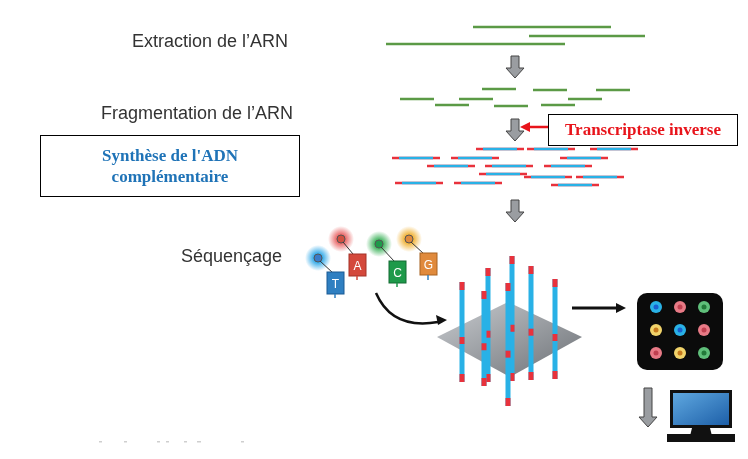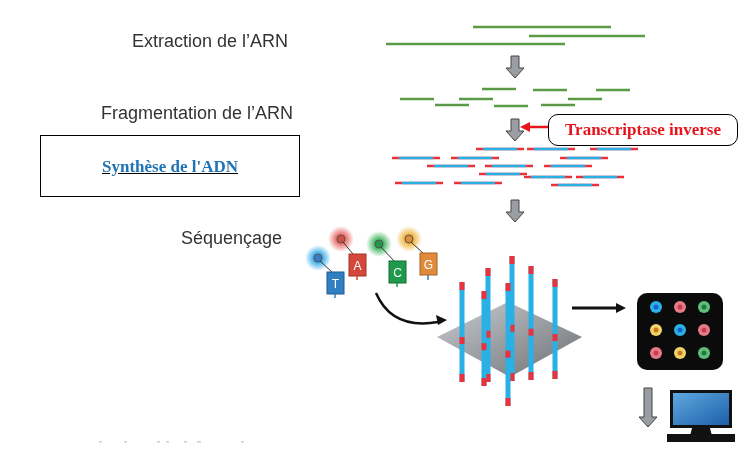--- a/index.html
+++ b/index.html
@@ -1,34 +1,35 @@
 <!DOCTYPE html>
 <html><head>
 <meta charset="utf-8">
 <style>
   html,body{margin:0;padding:0;background:#fff;}
   body{width:748px;height:459px;position:relative;overflow:hidden;font-family:"Liberation Sans",sans-serif;}
   .step-label{position:absolute;color:#333;font-size:18px;font-family:"Liberation Sans",sans-serif;}
   .box{position:absolute;border:1px solid #000;background:#fff;}
-  .cdna-box{left:40px;top:135px;width:258px;height:60px;display:flex;flex-direction:column;align-items:center;justify-content:center;text-decoration:underline;}
+  .cdna-box{left:40px;top:135px;width:258px;height:60px;display:flex;flex-direction:column;align-items:center;justify-content:center;}
   .cdna-box span{color:#1f73b7;font-family:"Liberation Serif",serif;font-weight:bold;font-size:17px;line-height:21px;}
-  .rt-box{left:548px;top:114px;width:188px;height:30px;display:flex;align-items:center;justify-content:center;border-radius:10px;}
+  .rt-box{left:548px;top:114px;width:188px;height:30px;display:flex;align-items:center;justify-content:center;}
   .rt-box span{color:#e8141b;font-family:"Liberation Serif",serif;font-weight:bold;font-size:17px;}
   svg{position:absolute;left:0;top:0;}
   .nuc-letter{font-family:"Liberation Sans",sans-serif;font-size:12px;fill:#fff;}
 </style>
 </head>
 <body>
 
 <div class="step-label" style="left:132px;top:31px;">Extraction de l’ARN</div>
 <div class="step-label" style="left:101px;top:103px;">Fragmentation de l’ARN</div>
-<div class="step-label" style="left:181px;top:228px;">Séquençage</div>
+<div class="step-label" style="left:181px;top:246px;">Séquençage</div>
 
 <div class="box cdna-box">
   <span>Synthèse de l'ADN</span>
+  <span>complémentaire</span>
 </div>
 
 <div class="box rt-box">
   <span>Transcriptase inverse</span>
 </div>
 
 <svg width="748" height="459" viewBox="0 0 748 459">
   <defs>
     <linearGradient id="plate" x1="0" y1="0" x2="1" y2="1">
       <stop offset="0" stop-color="#c9ccd0"></stop>

